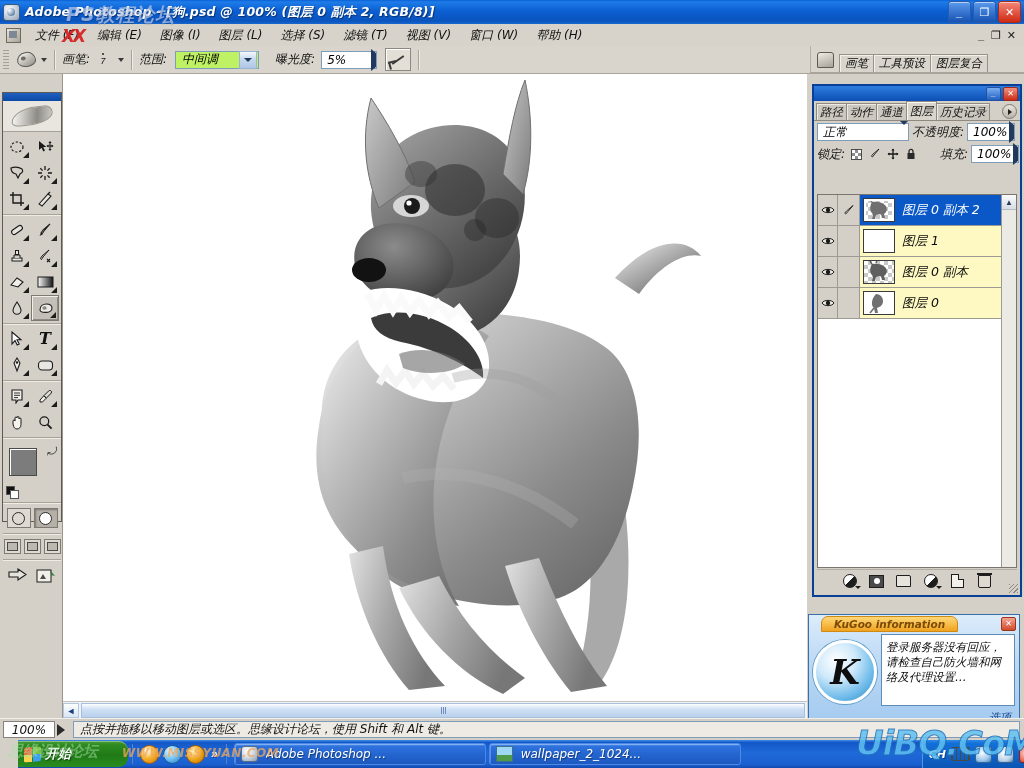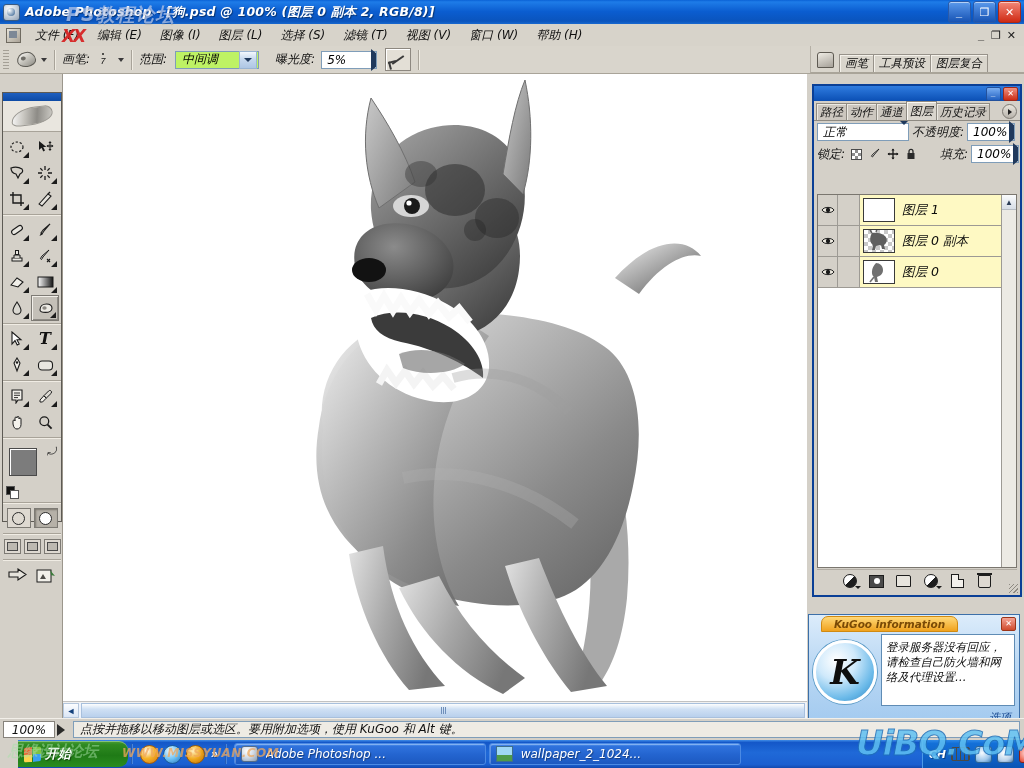--- a/index.html
+++ b/index.html
@@ -948,20 +948,42 @@
       </div>
       <div class="lp-lbl" style="margin-left:20px;">填充:</div>
       <div class="spin" style="width:48px;">
         <span>100%</span>
         <span class="arrowbox"><span class="chevr"></span></span>
       </div>
     </div>
 
     <div class="layerlist">
 
+      <div class="layerrow sel">
+        <div class="eyecell">
+          <svg width="14" height="10" viewBox="0 0 14 10">
+            <path d="M1 5 C3 1.5 11 1.5 13 5 C11 8.5 3 8.5 1 5 Z" fill="#f0ece2" stroke="#1a1a1a" stroke-width="1"></path>
+            <circle cx="7" cy="5" r="2.2" fill="#1a1a1a"></circle>
+          </svg>
+        </div>
+        <div class="pencell">
+          <svg width="13" height="13" viewBox="0 0 13 13">
+            <path d="M11 1.5 L5.5 8 L3.8 10 L2.8 9.2 L4.5 7 Z" fill="#eeece6" stroke="#1a1a1a" stroke-width=".9"></path>
+          </svg>
+        </div>
+        <div class="thumbcell">
+          <div class="lthumb selring">
+            <svg width="30" height="22" viewBox="0 0 30 22">
+                <path d="M8 3 C12 2 18 3 21 6 C24 9 23 13 20 15 L21 19 L18 19 L17 15 L12 16 L11 20 L8 20 L9 15 C6 13 5 8 8 3 Z" fill="#6f6f6f"></path>
+                <path d="M8 3 l-2 -3 M12 2 l1 -3" stroke="#6f6f6f" stroke-width="1.4"></path>
+              </svg>
+          </div>
+        </div>
+        <div class="lname">图层 0 副本 2</div>
+      </div>
 
       <div class="layerrow">
         <div class="eyecell">
           <svg width="14" height="10" viewBox="0 0 14 10">
             <path d="M1 5 C3 1.5 11 1.5 13 5 C11 8.5 3 8.5 1 5 Z" fill="#f0ece2" stroke="#1a1a1a" stroke-width="1"></path>
             <circle cx="7" cy="5" r="2.2" fill="#1a1a1a"></circle>
           </svg>
         </div>
         <div class="pencell"></div>
         <div class="thumbcell">
@@ -1054,21 +1076,21 @@
       <div class="kg-msg">登录服务器没有回应，请检查自己防火墙和网络及代理设置…</div>
     </div>
     <div class="kg-foot">
       <span class="kg-opt">选项</span>
     </div>
   </div>
 
   <div class="statusbar">
     <div class="zoombox">100%</div>
     <div class="statarrow"></div>
-    <div class="hintbox">点按并拖移以移动图层或选区。要用附加选项，使用 KuGoo 和 Alt 键。</div>
+    <div class="hintbox">点按并拖移以移动图层或选区。思缘设计论坛，使用 Shift 和 Alt 键。</div>
   </div>
 
   <div class="taskbar">
     <div class="startbtn">
       <span class="winflag"></span>
       <span class="starttext">开始</span>
     </div>
     <div class="qlsep"></div>
     <div class="quicklaunch">
       <span class="qlico ql-ie"></span>

